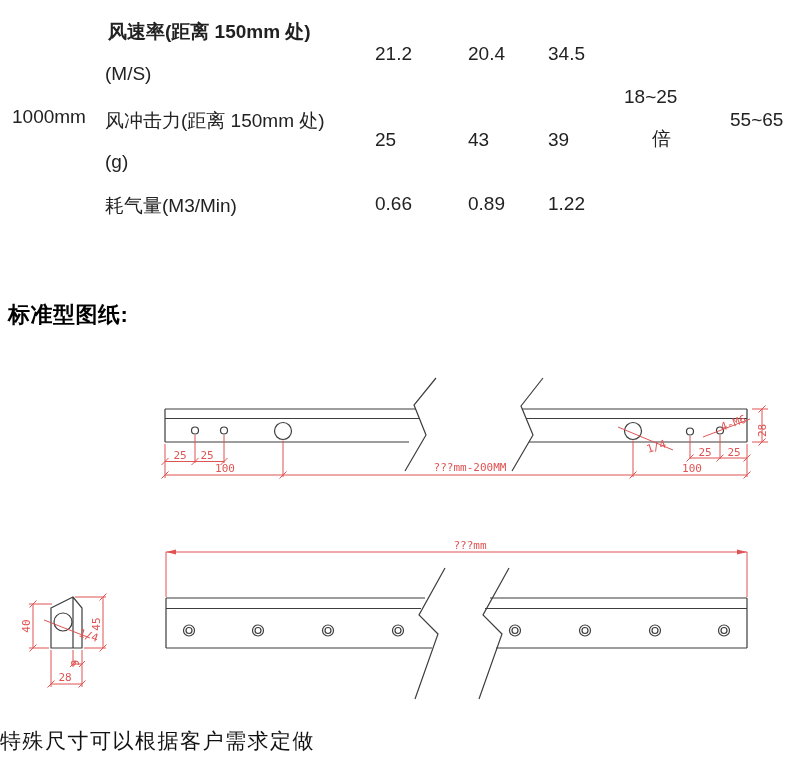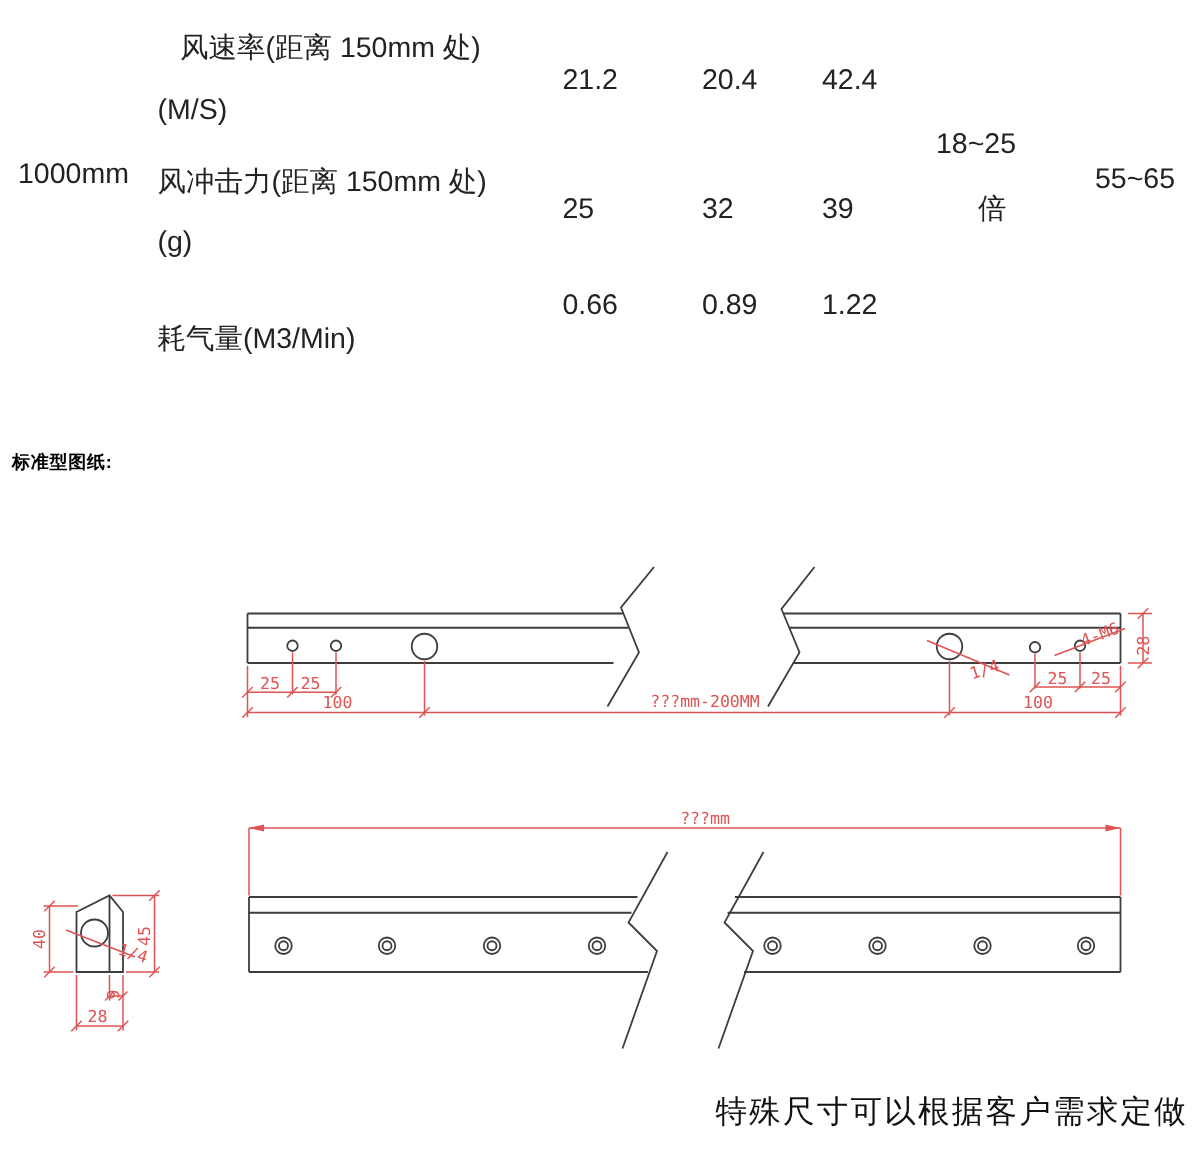--- a/index.html
+++ b/index.html
@@ -2,54 +2,54 @@
 <html><head>
 <meta charset="utf-8">
 <style>
   html,body{margin:0;padding:0;}
   body{
     width:800px;height:776px;position:relative;background:#ffffff;
     font-family:"Liberation Sans",sans-serif;overflow:hidden;
   }
   .abs{position:absolute;white-space:nowrap;}
   .tbl{font-size:19px;color:#222222;}
-  .heading{font-size:12px;font-weight:bold;color:#000000;letter-spacing:0.5px;}
+  .heading{font-size:22px;font-weight:bold;color:#000000;letter-spacing:0.5px;}
   .footer{
-    width:792px;text-align:right;
+    width:792px;text-align:left;
     font-family:"Liberation Serif","DejaVu Serif",serif;
     font-size:21px;color:#111111;letter-spacing:1.5px;
   }
   svg text{
     font-family:"DejaVu Sans Mono",monospace;
     font-size:11px;
     fill:#e05353;
   }
   .blk{stroke:#3d3d3d;stroke-width:1.2;fill:none;}
   .red{stroke:#e05353;stroke-width:1;fill:none;}
   .redfill{fill:#e05353;stroke:none;}
 </style>
 </head>
 <body>
 
 <div>
   <div class="abs tbl" style="left:12px;top:106px;">1000mm</div>
 
-  <div class="abs tbl" style="left:120px;top:19px;">风速率(距离 150mm 处)</div>
+  <div class="abs tbl" style="left:108px;top:19px;font-weight:bold;">风速率(距离 150mm 处)</div>
   <div class="abs tbl" style="left:105px;top:63px;">(M/S)</div>
   <div class="abs tbl" style="left:375px;top:43px;">21.2</div>
   <div class="abs tbl" style="left:468px;top:43px;">20.4</div>
-  <div class="abs tbl" style="left:548px;top:43px;">42.4</div>
+  <div class="abs tbl" style="left:548px;top:43px;">34.5</div>
 
   <div class="abs tbl" style="left:105px;top:108px;">风冲击力(距离 150mm 处)</div>
   <div class="abs tbl" style="left:105px;top:151px;">(g)</div>
   <div class="abs tbl" style="left:375px;top:129px;">25</div>
-  <div class="abs tbl" style="left:468px;top:129px;">32</div>
+  <div class="abs tbl" style="left:468px;top:129px;">43</div>
   <div class="abs tbl" style="left:548px;top:129px;text-align:right;">39</div>
 
-  <div class="abs tbl" style="left:105px;top:193px;margin-top:20px;">耗气量(M3/Min)</div>
+  <div class="abs tbl" style="left:105px;top:193px;">耗气量(M3/Min)</div>
   <div class="abs tbl" style="left:375px;top:193px;">0.66</div>
   <div class="abs tbl" style="left:468px;top:193px;">0.89</div>
   <div class="abs tbl" style="left:548px;top:193px;">1.22</div>
 
   <div class="abs tbl" style="left:624px;top:86px;">18~25</div>
   <div class="abs tbl" style="left:652px;top:126px;">倍</div>
   <div class="abs tbl" style="left:730px;top:109px;">55~65</div>
 </div>
 
 <div class="abs heading" style="left:8px;top:300px;">标准型图纸:</div>

